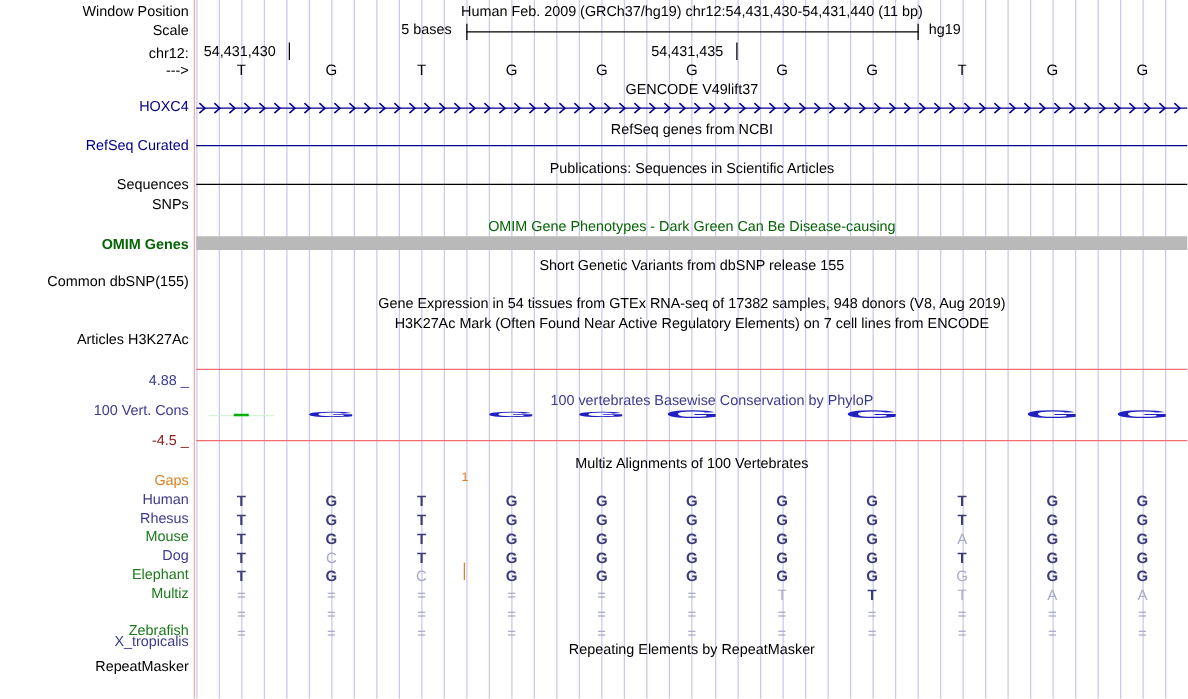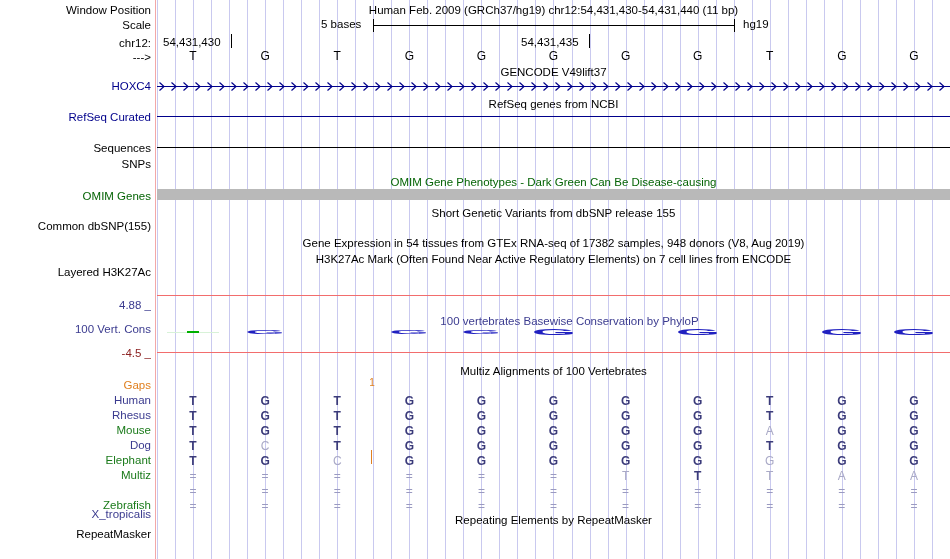--- a/index.html
+++ b/index.html
@@ -68,23 +68,23 @@
 <div class="browser">
 
   <div class="lblbox" style="top:4px;">Window Position</div>
   <div class="lblbox" style="top:19px;">Scale</div>
   <div class="lblbox" style="top:37px;">chr12:</div>
   <div class="lblbox" style="top:51px;">---&gt;</div>
   <div class="lblbox c-navy" style="top:80px;">HOXC4</div>
   <div class="lblbox c-navy" style="top:111px;">RefSeq Curated</div>
   <div class="lblbox" style="top:142px;">Sequences</div>
   <div class="lblbox" style="top:158px;">SNPs</div>
-  <div class="lblbox c-dkgreen" style="top:190px;">OMIM Genes</div>
+  <div class="lblbox c-dkgreen" style="top:190px;font-weight:bold;">OMIM Genes</div>
   <div class="lblbox" style="top:220px;">Common dbSNP(155)</div>
-  <div class="lblbox" style="top:266px;">Layered H3K27Ac</div>
+  <div class="lblbox" style="top:266px;">Articles H3K27Ac</div>
   <div class="lblbox c-blue" style="top:299px;">4.88 _</div>
   <div class="lblbox c-blue" style="top:323px;">100 Vert. Cons</div>
   <div class="lblbox c-maroon" style="top:347px;padding-left:24px;">-4.5 _</div>
   <div class="lblbox c-orange" style="top:379px;">Gaps</div>
   <div class="lblbox" style="top:528px;padding-left:36px;">RepeatMasker</div>
 
   <div id="species-labels">
       <div class="lblbox" style="top: 394px; color: rgb(59, 59, 143);">Human</div>
       <div class="lblbox" style="top: 409px; color: rgb(59, 59, 143);">Rhesus</div>
       <div class="lblbox" style="top: 424px; color: rgb(26, 122, 26);">Mouse</div>
@@ -376,20 +376,21 @@
           </svg>
           <svg width="7" height="9" style="position: absolute; left: 782px; top: 1px;">
             <path d="M0.5 0.5 L5 4.5 L0.5 8.5" stroke="#00008b" fill="none" stroke-width="1.2"></path>
           </svg>
         </div>
     </div>
 
     <div class="center-txt" style="top:98px;">RefSeq genes from NCBI</div>
     <div class="navyline" style="left:0;top:116px;width:793px;"></div>
 
+    <div class="center-txt" style="top:129px;">Publications: Sequences in Scientific Articles</div>
     <div class="blackline" style="left:0;top:147px;width:793px;"></div>
 
     <div class="center-txt c-dkgreen" style="top:176px;">OMIM Gene Phenotypes - Dark Green Can Be Disease-causing</div>
     <div class="graybar" style="left:0;top:189px;width:793px;height:11px;"></div>
 
     <div class="center-txt" style="top:207px;">Short Genetic Variants from dbSNP release 155</div>
 
     <div class="center-txt" style="top:237px;">Gene Expression in 54 tissues from GTEx RNA-seq of 17382 samples, 948 donors (V8, Aug 2019)</div>
     <div class="center-txt" style="top:253px;">H3K27Ac Mark (Often Found Near Active Regulatory Elements) on 7 cell lines from ENCODE</div>
 

